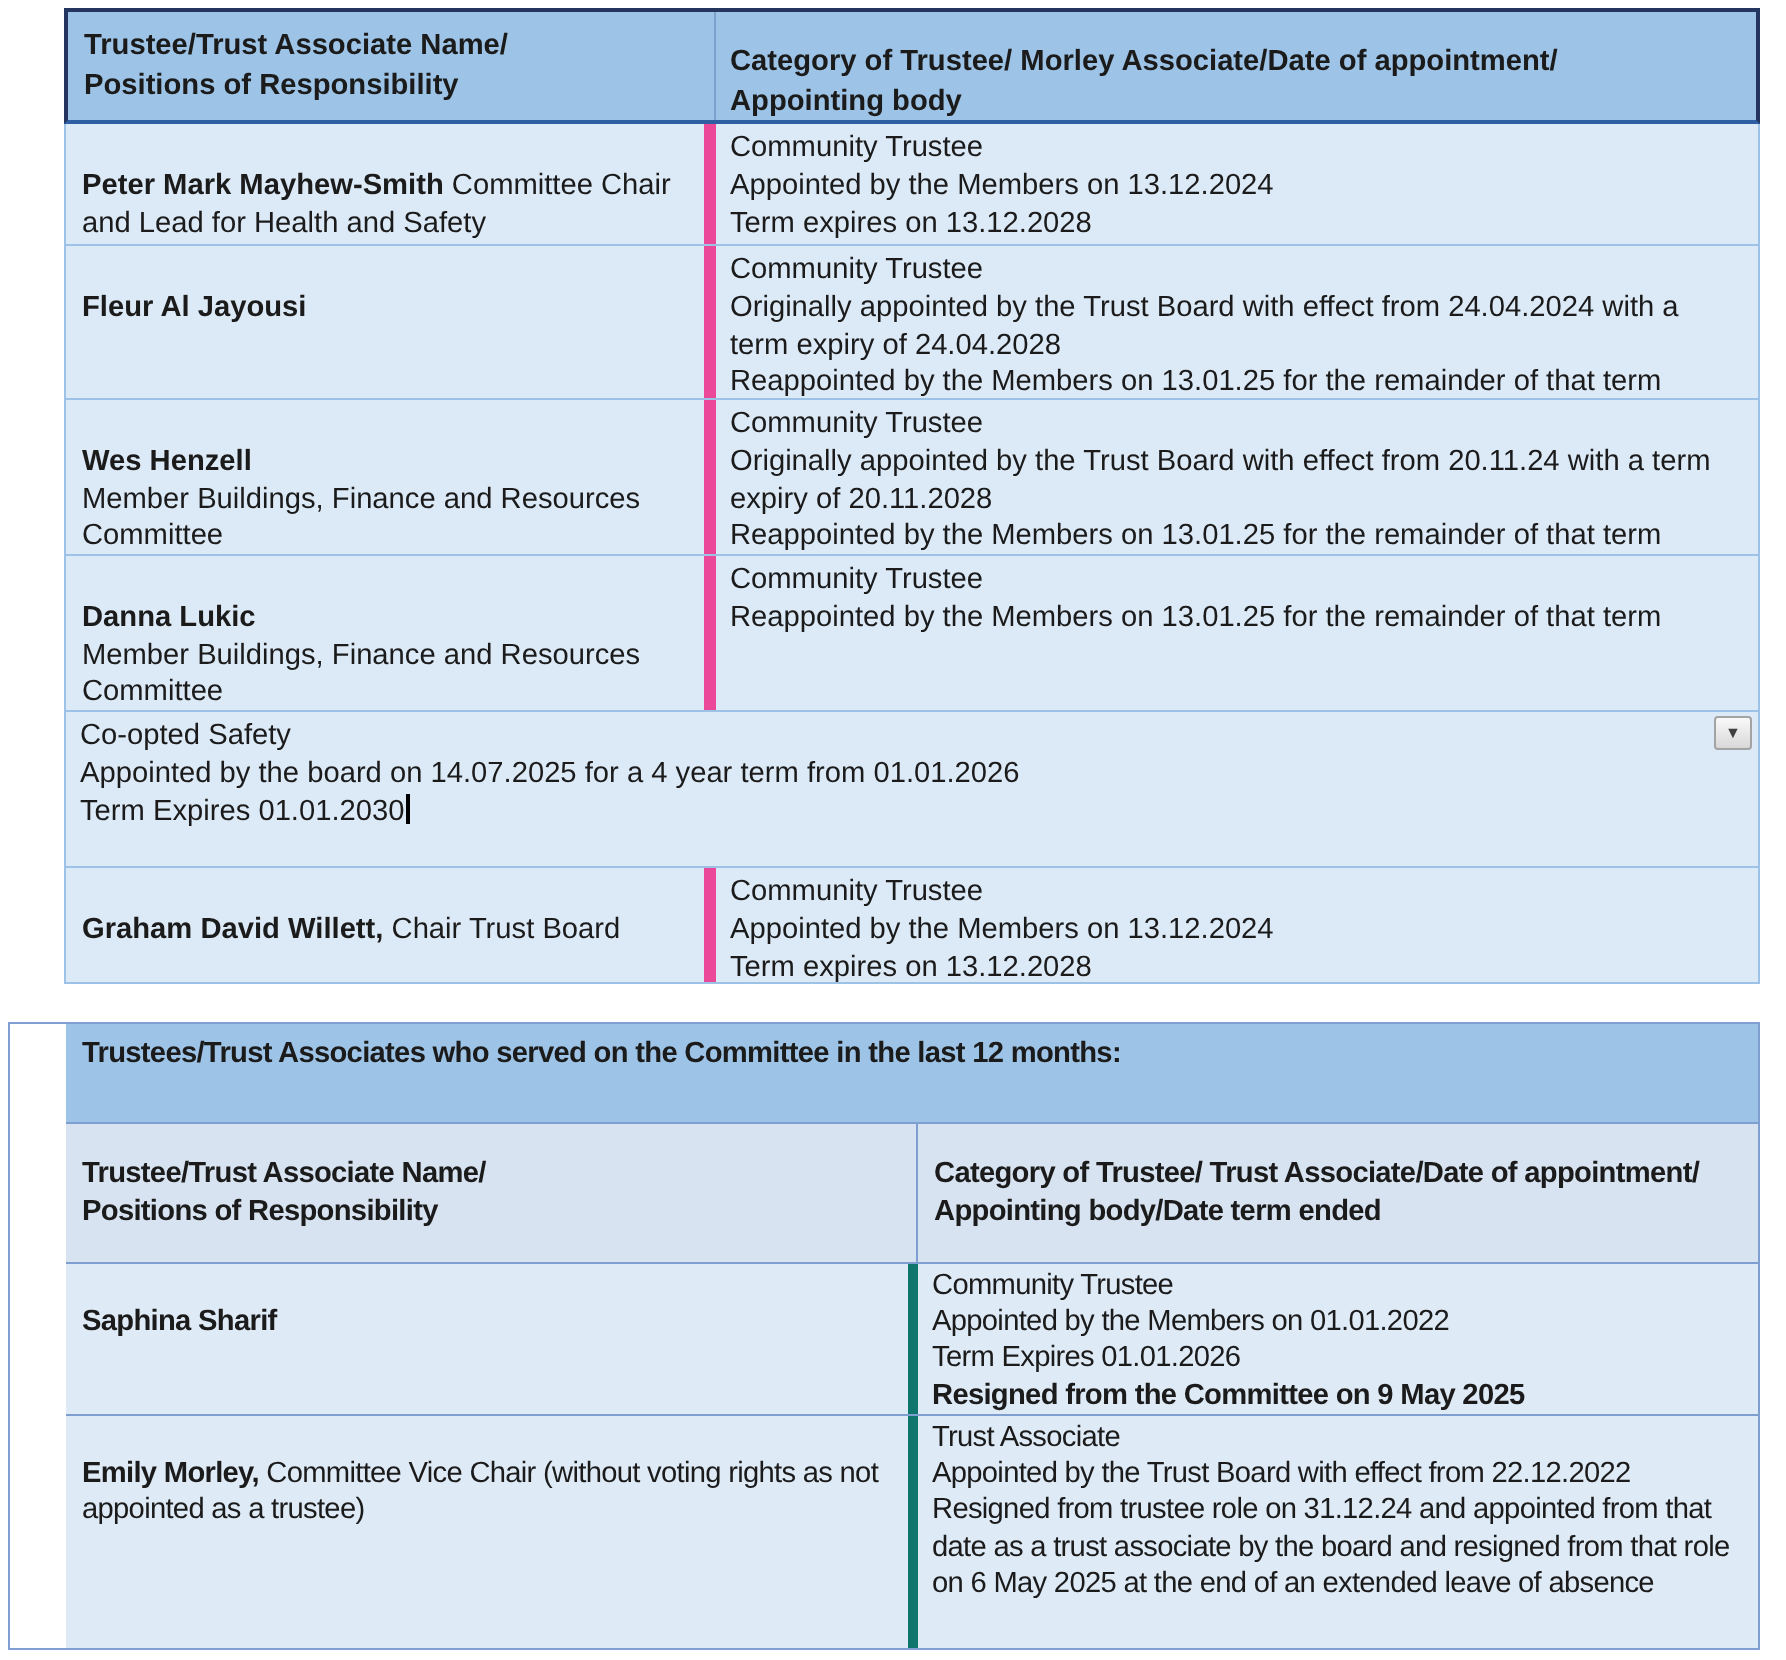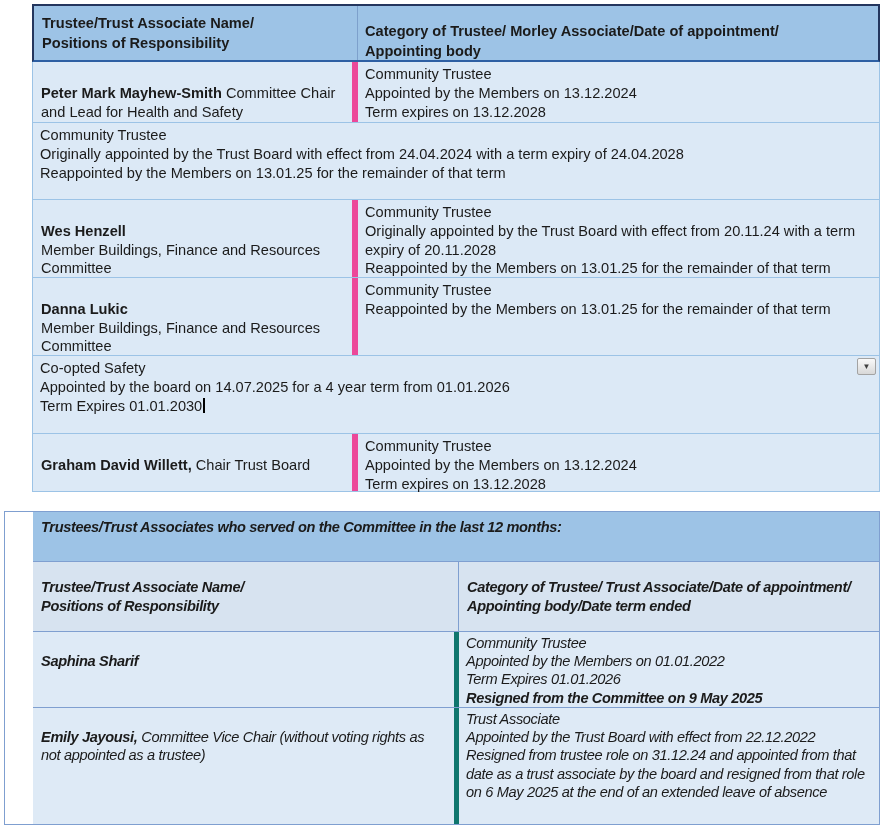--- a/index.html
+++ b/index.html
@@ -43,21 +43,21 @@
     border:1px solid #a3a3a3;border-radius:2px;padding:0;
     display:flex;align-items:center;justify-content:center;cursor:pointer;
   }
   .dd-glyph{font-size:8px;line-height:8px;color:#3f3f3f;}
 
   
   .caret{display:inline-block;width:1.5px;height:15px;background:#000;
     vertical-align:-2px;margin-left:1px;}
 
   
-  .t2{font-size:14.6px;letter-spacing:-0.35px;line-height:18.2px;font-style:italic;}
+  .t2{font-size:14.6px;letter-spacing:-0.35px;line-height:18.2px;}
   .t2-title{
     height:50px;box-sizing:border-box;background:#9DC3E6;
     border-bottom:1px solid #7F9FD0;padding:6px 8px 0 8px;font-weight:bold;
   }
   .t2 .row2{display:flex;box-sizing:border-box;border-bottom:1px solid #7F9FD0;}
   .t2 .row2:last-child{border-bottom:none;}
   .t2-hrow{height:70px;background:#D7E3F0;font-weight:bold;}
   .t2-hrow .hcell2{display:flex;align-items:center;box-sizing:border-box;}
   .t2-hrow .hleft2{width:426px;padding:0 8px;border-right:1px solid #7F9FD0;white-space:pre-line;}
   .t2-hrow .hright2{flex:1;padding:0 8px;}
@@ -88,20 +88,23 @@
         <span class="b">Peter Mark Mayhew-Smith</span><span> Committee Chair and Lead for Health and Safety</span>
       </div>
       <div class="cright">
         <div>Community Trustee</div>
         <div>Appointed by the Members on 13.12.2024</div>
         <div>Term expires on 13.12.2028</div>
       </div>
     </div>
 
     <div class="brow h77">
+      <div class="cleft">
+        <span class="b">Fleur Al Jayousi</span><span></span>
+      </div>
       <div class="cright">
         <div>Community Trustee</div>
         <div>Originally appointed by the Trust Board with effect from 24.04.2024 with a term expiry of 24.04.2028</div>
         <div>Reappointed by the Members on 13.01.25 for the remainder of that term</div>
       </div>
     </div>
 
     <div class="brow h78">
       <div class="cleft">
         <span class="b">Wes Henzell</span><span>
@@ -165,21 +168,21 @@
       <div class="cright2">
         <div>Community Trustee</div>
         <div>Appointed by the Members on 01.01.2022</div>
         <div>Term Expires 01.01.2026</div>
         <div class="b">Resigned from the Committee on 9 May 2025</div>
       </div>
     </div>
 
     <div class="row2 brow2 hr116">
       <div class="cleft2">
-        <span class="b">Emily Jayousi,</span><span> Committee Vice Chair (without voting rights as not appointed as a trustee)</span>
+        <span class="b">Emily Morley,</span><span> Committee Vice Chair (without voting rights as not appointed as a trustee)</span>
       </div>
       <div class="cright2">
         <div>Trust Associate</div>
         <div>Appointed by the Trust Board with effect from 22.12.2022</div>
         <div>Resigned from trustee role on 31.12.24 and appointed from that date as a trust associate by the board and resigned from that role on 6 May 2025 at the end of an extended leave of absence</div>
       </div>
     </div>
   </section>
 </div>
 

